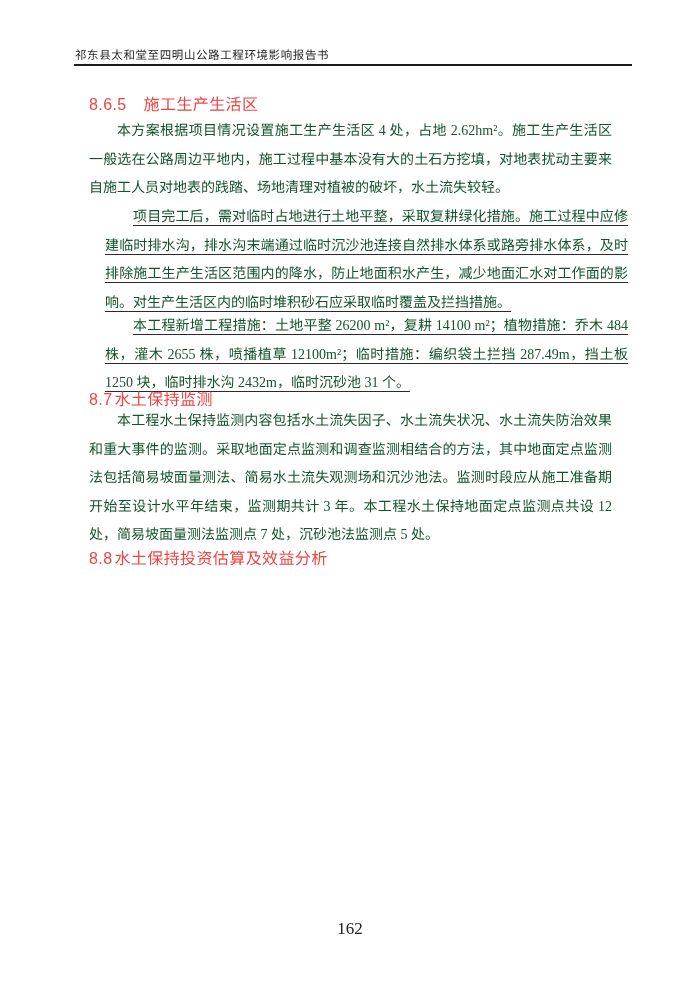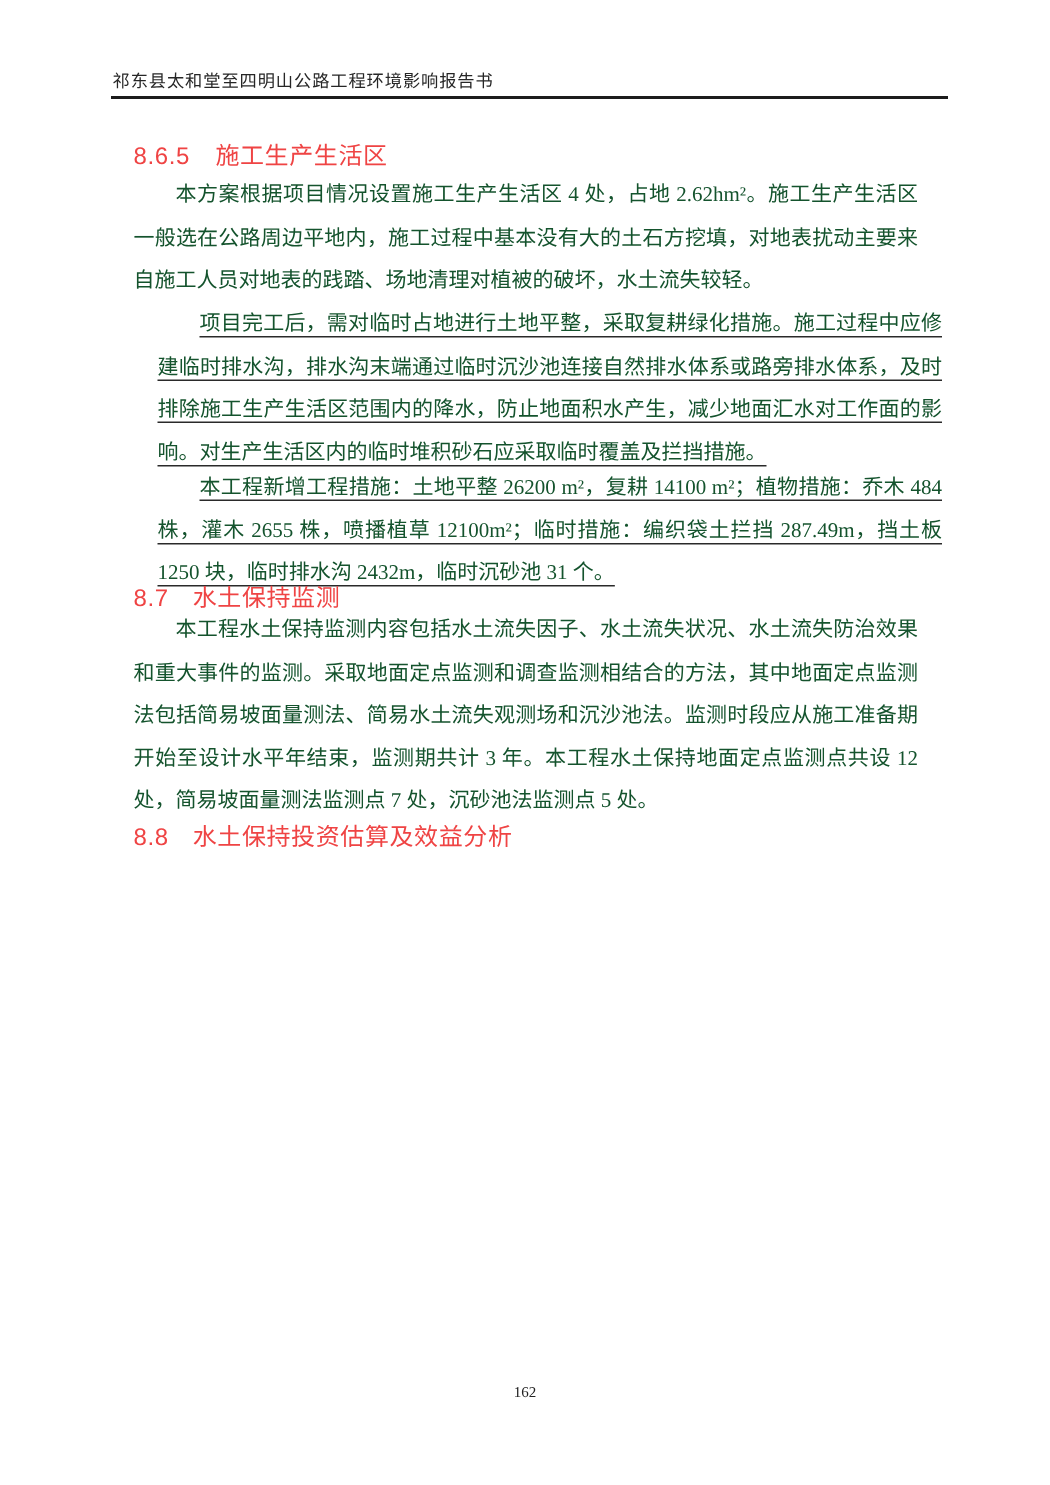--- a/index.html
+++ b/index.html
@@ -61,29 +61,29 @@
     left: 89px;
     width: 523px;
     margin: 0;
     font-family: "Liberation Sans", "DejaVu Sans", sans-serif;
     font-weight: 400;
     font-size: 16px;
     line-height: 22px;
     color: #ef4444;
     letter-spacing: 0.4px;
   }
-  .sec-num { display: inline-block; margin-right: 16px; }
+  .sec-num { display: inline-block; margin-right: 2px; }
   .sec-num.wide-gap { margin-right: 17px; }
   .page-footer {
     position: absolute;
     top: 921px;
     left: 0;
     width: 700px;
     text-align: center;
-    font-size: 10px;
+    font-size: 17px;
     line-height: 16px;
     color: #222222;
   }
   
   #h-865 { top: 94px; }
   #p-1   { top: 117px; }
   #p-2   { top: 203px; }
   #p-3   { top: 312px; }
   #h-87  { top: 389px; }
   #p-4   { top: 407px; }

